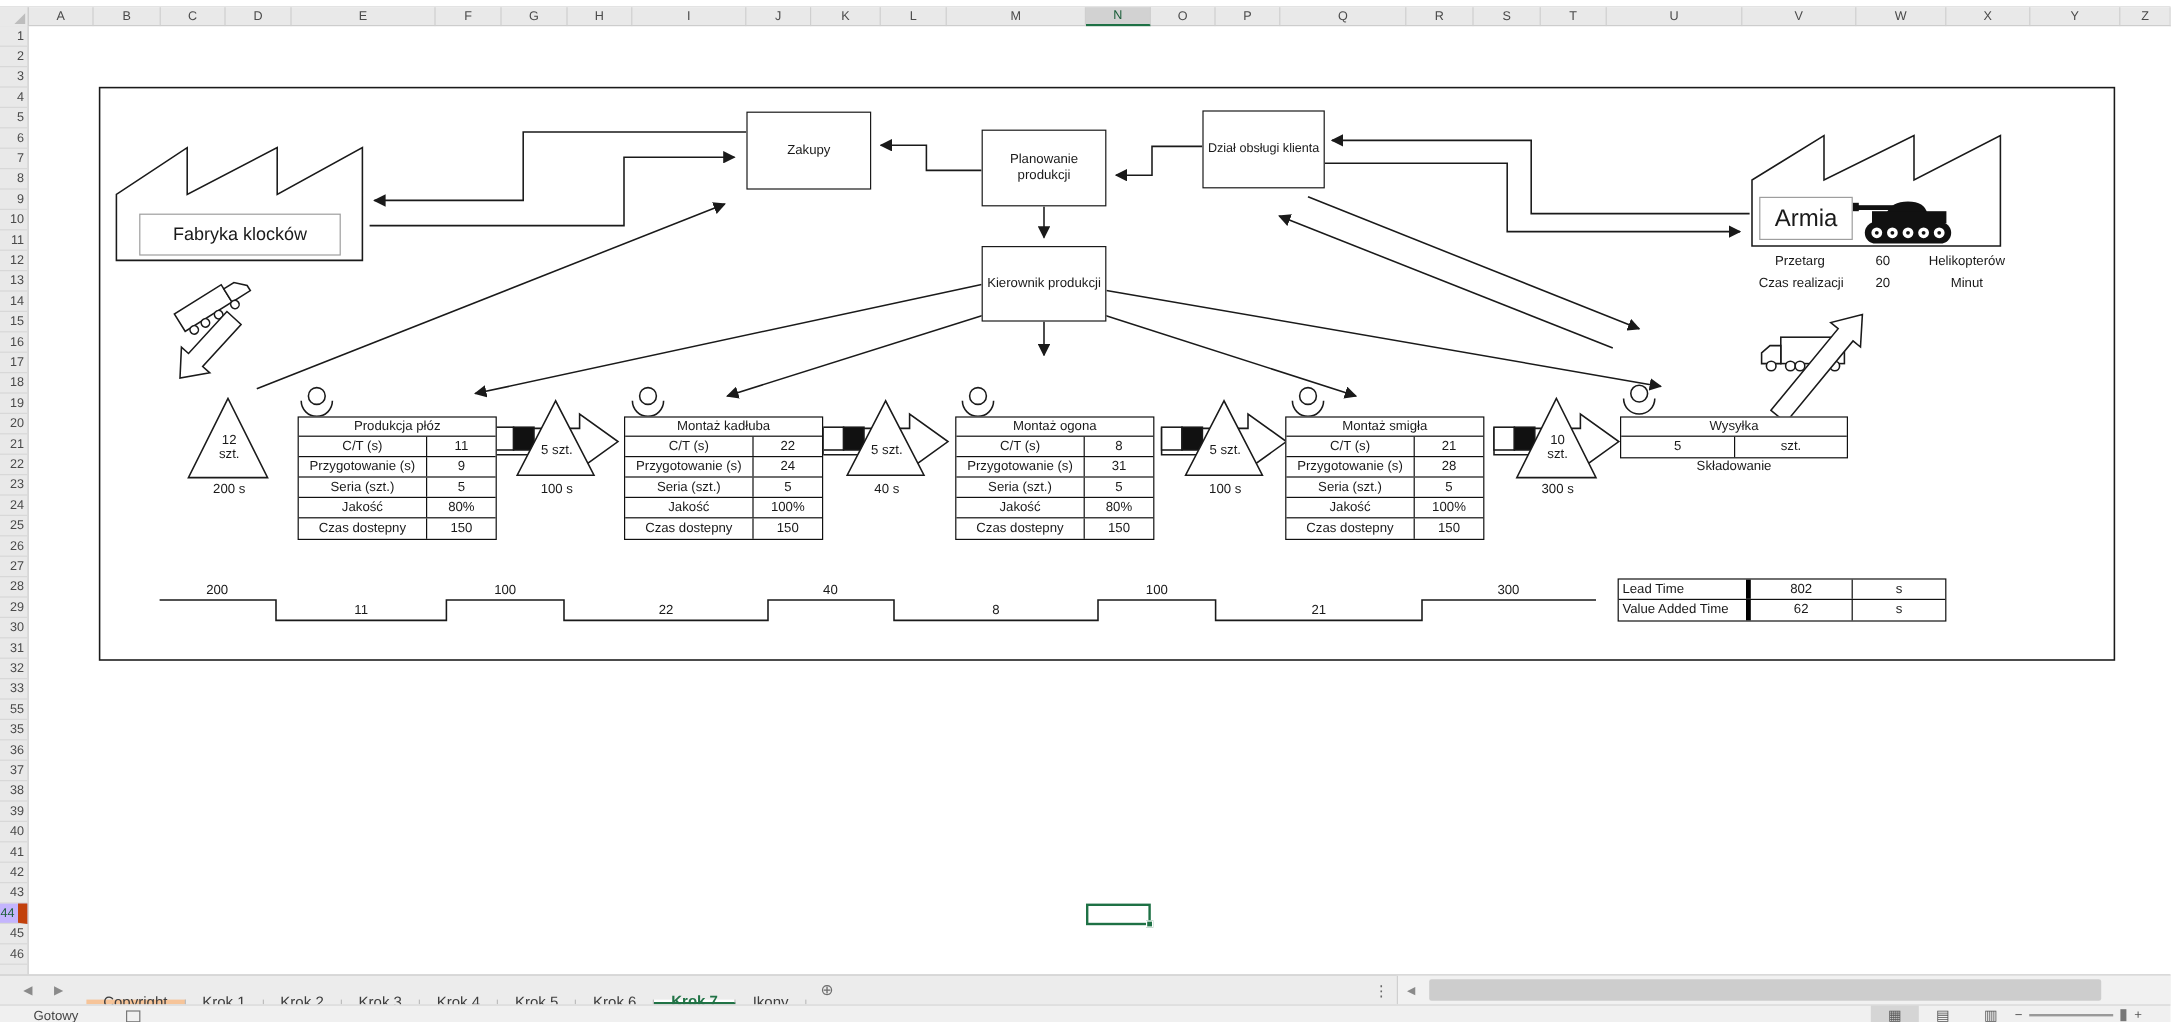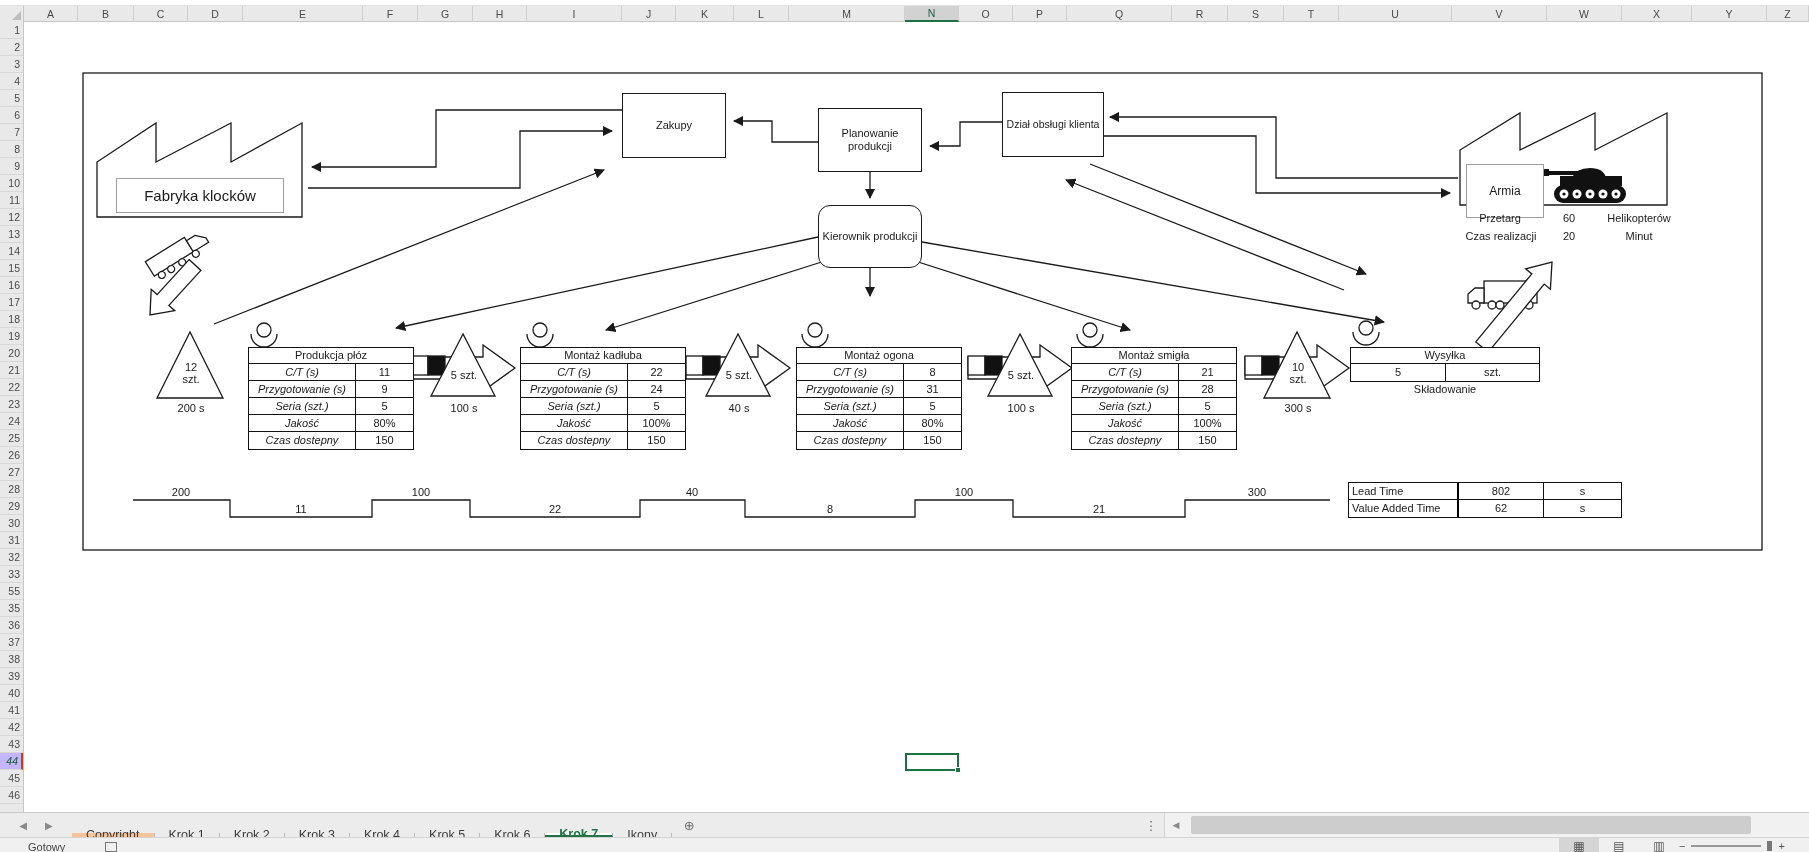--- a/index.html
+++ b/index.html
@@ -18,43 +18,43 @@
   .cols div:nth-child(4){width:55px}.cols div:nth-child(5){width:120px}.cols div:nth-child(6){width:55px}
   .cols div:nth-child(7){width:55px}.cols div:nth-child(8){width:54px}.cols div:nth-child(9){width:95px}
   .cols div:nth-child(10){width:54px}.cols div:nth-child(11){width:58px}.cols div:nth-child(12){width:55px}
   .cols div:nth-child(13){width:116px}.cols div:nth-child(14){width:54px}.cols div:nth-child(15){width:54px}
   .cols div:nth-child(16){width:54px}.cols div:nth-child(17){width:105px}.cols div:nth-child(18){width:56px}
   .cols div:nth-child(19){width:56px}.cols div:nth-child(20){width:55px}.cols div:nth-child(21){width:113px}
   .cols div:nth-child(22){width:95px}.cols div:nth-child(23){width:75px}.cols div:nth-child(24){width:70px}
   .cols div:nth-child(25){width:75px}.cols div:nth-child(26){width:42px}
   .rowheaders{position:absolute;left:0;top:22px;width:24px;height:790px;background:#E9E9E9;border-right:1px solid #C6C6C6;overflow:hidden;}
   .row-h{height:17px;font-size:10.5px;color:#4a4a4a;text-align:right;padding-right:3px;line-height:17px;border-bottom:1px solid #D8D8D8;}
-  .row-h.selected{background:#c4b5fd;border-right:2px solid #c2410c;color:#1b5e3a;font-style:italic;}
+  .row-h.selected{background:#c4b5fd;border-right:8px solid #c2410c;color:#1b5e3a;}
   .sheet{position:absolute;left:24px;top:22px;width:1785px;height:790px;background:#fff;}
   
   .vsm-svg{position:absolute;left:0;top:0;width:1809px;height:812px;pointer-events:none;}
   .vsm-box{position:absolute;border:1.2px solid #1a1a1a;background:#fff;display:flex;align-items:center;justify-content:center;
            text-align:center;font-size:11px;line-height:13px;padding:2px;}
   .fac-label{position:absolute;border:1px solid #9e9e9e;background:#fff;display:flex;align-items:center;justify-content:center;text-align:center;}
   .ptable{position:absolute;width:166px;border:1px solid #111;background:#fff;font-size:11px;}
   .ptable .title{height:16px;line-height:15px;text-align:center;border-bottom:1px solid #111;}
   .ptable .tr{display:flex;height:17px;border-bottom:1px solid #111;}
   .ptable .tr:last-child{border-bottom:none;}
-  .ptable .td{width:107px;border-right:1px solid #111;text-align:center;line-height:16px;font-style:italic;}
+  .ptable .td{width:107px;border-right:1px solid #111;text-align:center;line-height:16px;}
   .ptable .tdv{flex:1;text-align:center;line-height:16px;}
   .stable{position:absolute;left:1350px;top:347px;width:190px;border:1px solid #111;background:#fff;font-size:11px;}
   .stable .title{height:16px;line-height:15px;text-align:center;border-bottom:1px solid #111;}
   .stable .tr{display:flex;height:17px;}
   .stable .td1{width:95px;border-right:1px solid #111;text-align:center;line-height:16px;}
   .stable .td2{flex:1;text-align:center;line-height:16px;}
   .note{position:absolute;font-size:11px;transform:translateX(-50%);}
   .sumtable{position:absolute;left:1348px;top:482px;width:274px;border:1px solid #111;background:#fff;font-size:11px;}
   .sumtable .tr{display:flex;height:17px;border-bottom:1px solid #111;}
   .sumtable .tr:last-child{border-bottom:none;}
-  .sumtable .sl{width:110px;border-right:2px solid #000000;padding-left:3px;line-height:16px;}
+  .sumtable .sl{width:110px;border-right:4px solid #000000;padding-left:3px;line-height:16px;}
   .sumtable .sv{width:85px;border-right:1px solid #111;text-align:center;line-height:16px;}
   .sumtable .su{flex:1;text-align:center;line-height:16px;}
   .inv-text{position:absolute;font-size:11px;text-align:center;transform:translateX(-50%);line-height:12px;}
   .tl-label{position:absolute;font-size:11px;transform:translateX(-50%);}
   .fact{position:absolute;font-size:11px;transform:translateX(-50%);white-space:nowrap;}
   .sel-cell{position:absolute;left:905px;top:753px;width:54px;height:18px;border:2px solid #1E7145;}
   .sel-cell .handle{position:absolute;right:-4px;bottom:-4px;width:6px;height:6px;background:#1E7145;border:1px solid #fff;}
   
   .tabbar{position:absolute;left:0;top:812px;width:1809px;height:25px;background:#ECECEC;border-top:1px solid #C9C9C9;
           display:flex;align-items:stretch;font-size:12.5px;color:#3c3c3c;}
@@ -281,28 +281,28 @@
           <path d="M1353,332 A13,13 0 0,0 1379,332"></path>
       </g>
 
       <path d="M133,500 H230 V517 H372 V500 H470 V517 H640 V500 H745 V517 H915 V500 H1013 V517 H1185 V500 H1330"></path>
     </g>
   </svg>
 
   <div class="fac-label" style="left:116px;top:178px;width:168px;height:35px;font-size:15px;">
     <span>Fabryka klocków</span>
   </div>
-  <div class="fac-label" style="left:1466px;top:164px;width:78px;height:54px;font-size:12px;">
+  <div class="fac-label" style="left:1466px;top:164px;width:78px;height:36px;font-size:20px;">
     <span>Armia</span>
   </div>
 
   <div class="vsm-box" style="left:622px;top:93px;width:104px;height:65px;">Zakupy</div>
   <div class="vsm-box" style="left:818px;top:108px;width:104px;height:64px;">Planowanie produkcji</div>
   <div class="vsm-box" style="left:1002px;top:92px;width:102px;height:65px;font-size:10.5px;">Dział obsługi klienta</div>
-  <div class="vsm-box" style="left:818px;top:205px;width:104px;height:63px;border-radius:12px;">Kierownik produkcji</div>
+  <div class="vsm-box" style="left:818px;top:205px;width:104px;height:63px;">Kierownik produkcji</div>
 
   <div class="fact" style="left:1500px;top:212px;">Przetarg</div>
   <div class="fact" style="left:1569px;top:212px;">60</div>
   <div class="fact" style="left:1639px;top:212px;">Helikopterów</div>
   <div class="fact" style="left:1501px;top:230px;">Czas realizacji</div>
   <div class="fact" style="left:1569px;top:230px;">20</div>
   <div class="fact" style="left:1639px;top:230px;text-align:right;">Minut</div>
 
   <div class="ptable" style="left:248px;top:347px;">
     <div class="title">Produkcja płóz</div>

